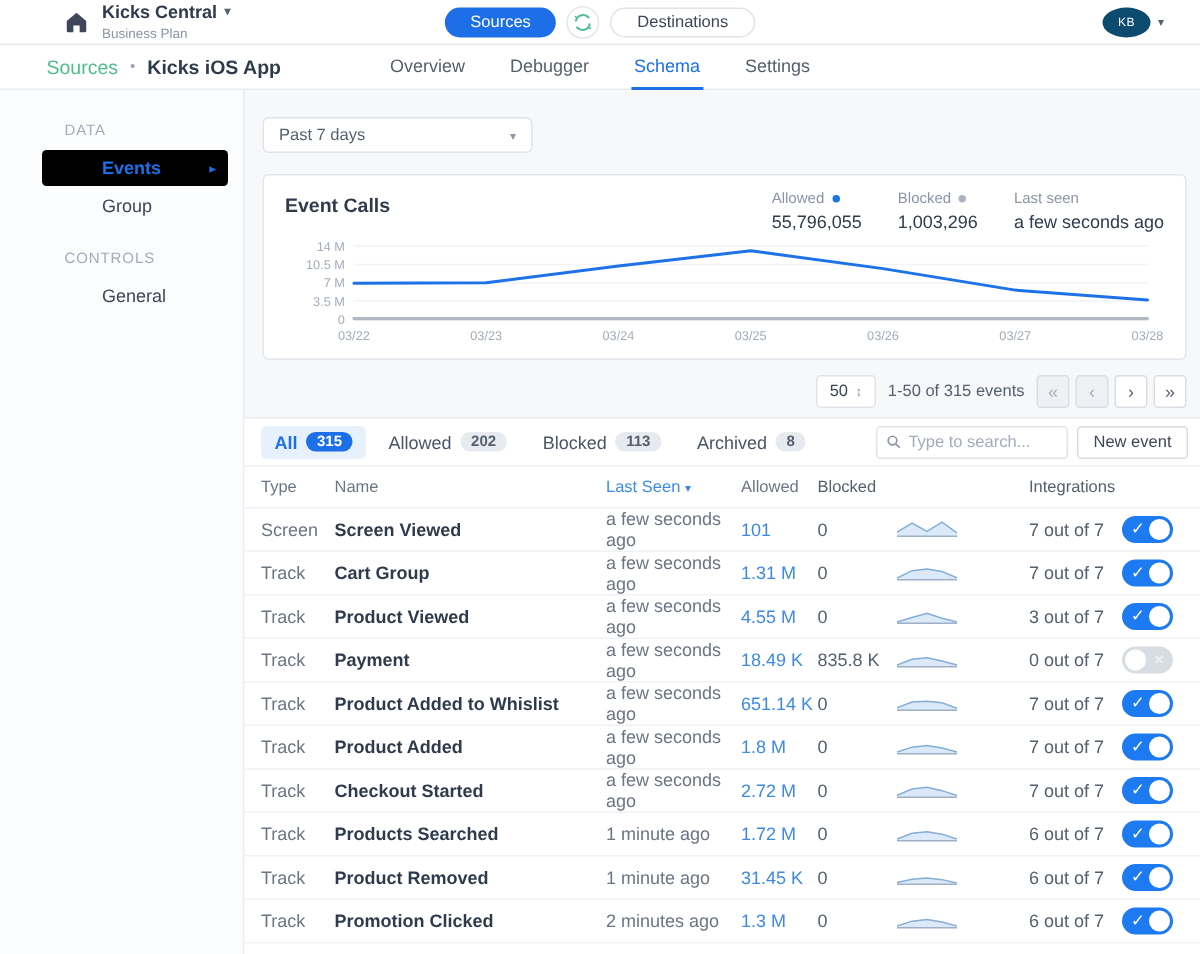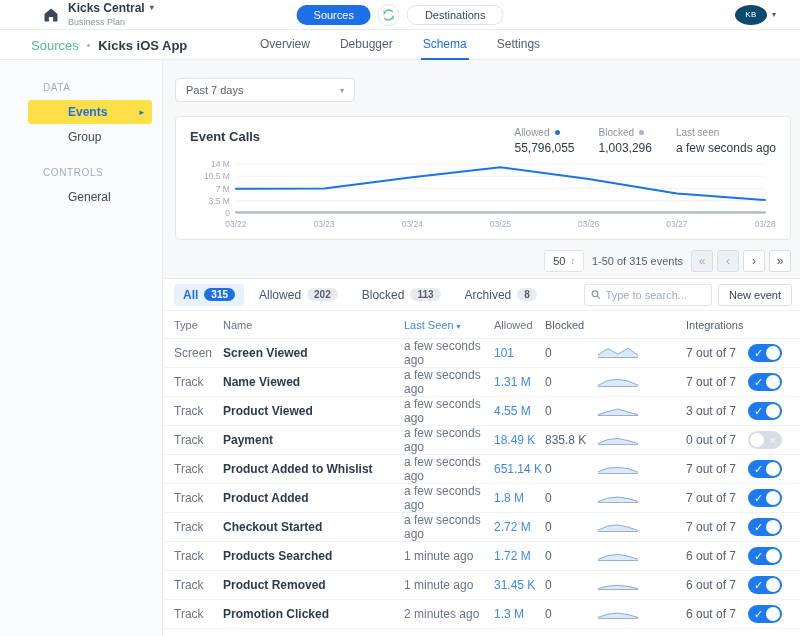--- a/index.html
+++ b/index.html
@@ -32,21 +32,21 @@
   .tab { padding:7px 2px 7px; font-size:12px; color:#55606e; border-bottom:2px solid transparent; cursor:pointer; }
   .tab.active { color:#1d6fe8; border-bottom-color:#1d6fe8; }
 
   
   .layout { display:flex; height:576px; }
   .sidebar { width:163px; flex:none; background:#fbfcfd; border-right:1px solid #e8ecf1; padding-top:22px; }
   .side-label { margin:0 0 7px 43px; font-size:10px; color:#a3acba; letter-spacing:.6px; }
   .side-section + .side-section { margin-top:18px; }
   .side-item { margin:1px 10px 1px 28px; padding:5px 8px 5px 15px; border-radius:3px; font-size:12px; color:#3c4656; display:flex; justify-content:space-between; align-items:center; cursor:pointer; }
   .side-item .lbl { padding-left:25px; }
-  .side-item.active { background:#fde047; }
+  .side-item.active { background:#000000; }
   .side-item.active .lbl { color:#1d6fe8; font-weight:bold; }
   .side-caret { font-size:9px; color:#1d6fe8; display:none; }
   .side-item.active .side-caret { display:block; }
 
   .main { flex:1; min-width:0; display:flex; flex-direction:column; }
   .main-pad { padding:18px 9px 0 12px; }
 
   .time-select { width:180px; height:24px; background:#fff; border:1px solid #dfe4ea; border-radius:4px; display:flex; align-items:center; justify-content:space-between; padding:0 10px; font-size:11px; color:#55606e; cursor:pointer; }
   .ts-caret { font-size:8px; color:#8b95a7; }
 
@@ -296,21 +296,21 @@
                 <line x1="0" y1="12.5" x2="40" y2="12.5" stroke="#9fb0c6" stroke-width="1"></line>
               </svg></span>
             <span class="col-integr">7 out of 7</span>
             <span class="tgl col-toggle">
               <span class="check">✓</span>
               <span class="knob"></span>
             </span>
           </div>
           <div class="trow">
             <span class="col-type">Track</span>
-            <span class="col-name">Name Viewed</span>
+            <span class="col-name">Cart Group</span>
             <span class="col-seen">a few seconds ago</span>
             <span class="col-allowed num-link">1.31 M</span>
             <span class="col-blocked">0</span>
             <span class="col-spark"><svg width="40" height="14" viewBox="0 0 40 14">
                 <path d="M0,12.5 L0,11.4 L10,6.449999999999999 L20,5.35 L30,7 L40,11.18 L40,12.5 Z" fill="#dbe9f8"></path>
                 <polyline points="0,11.4 10,6.449999999999999 20,5.35 30,7 40,11.18" fill="none" stroke="#84aed8" stroke-width="1"></polyline>
                 <line x1="0" y1="12.5" x2="40" y2="12.5" stroke="#9fb0c6" stroke-width="1"></line>
               </svg></span>
             <span class="col-integr">7 out of 7</span>
             <span class="tgl col-toggle">

